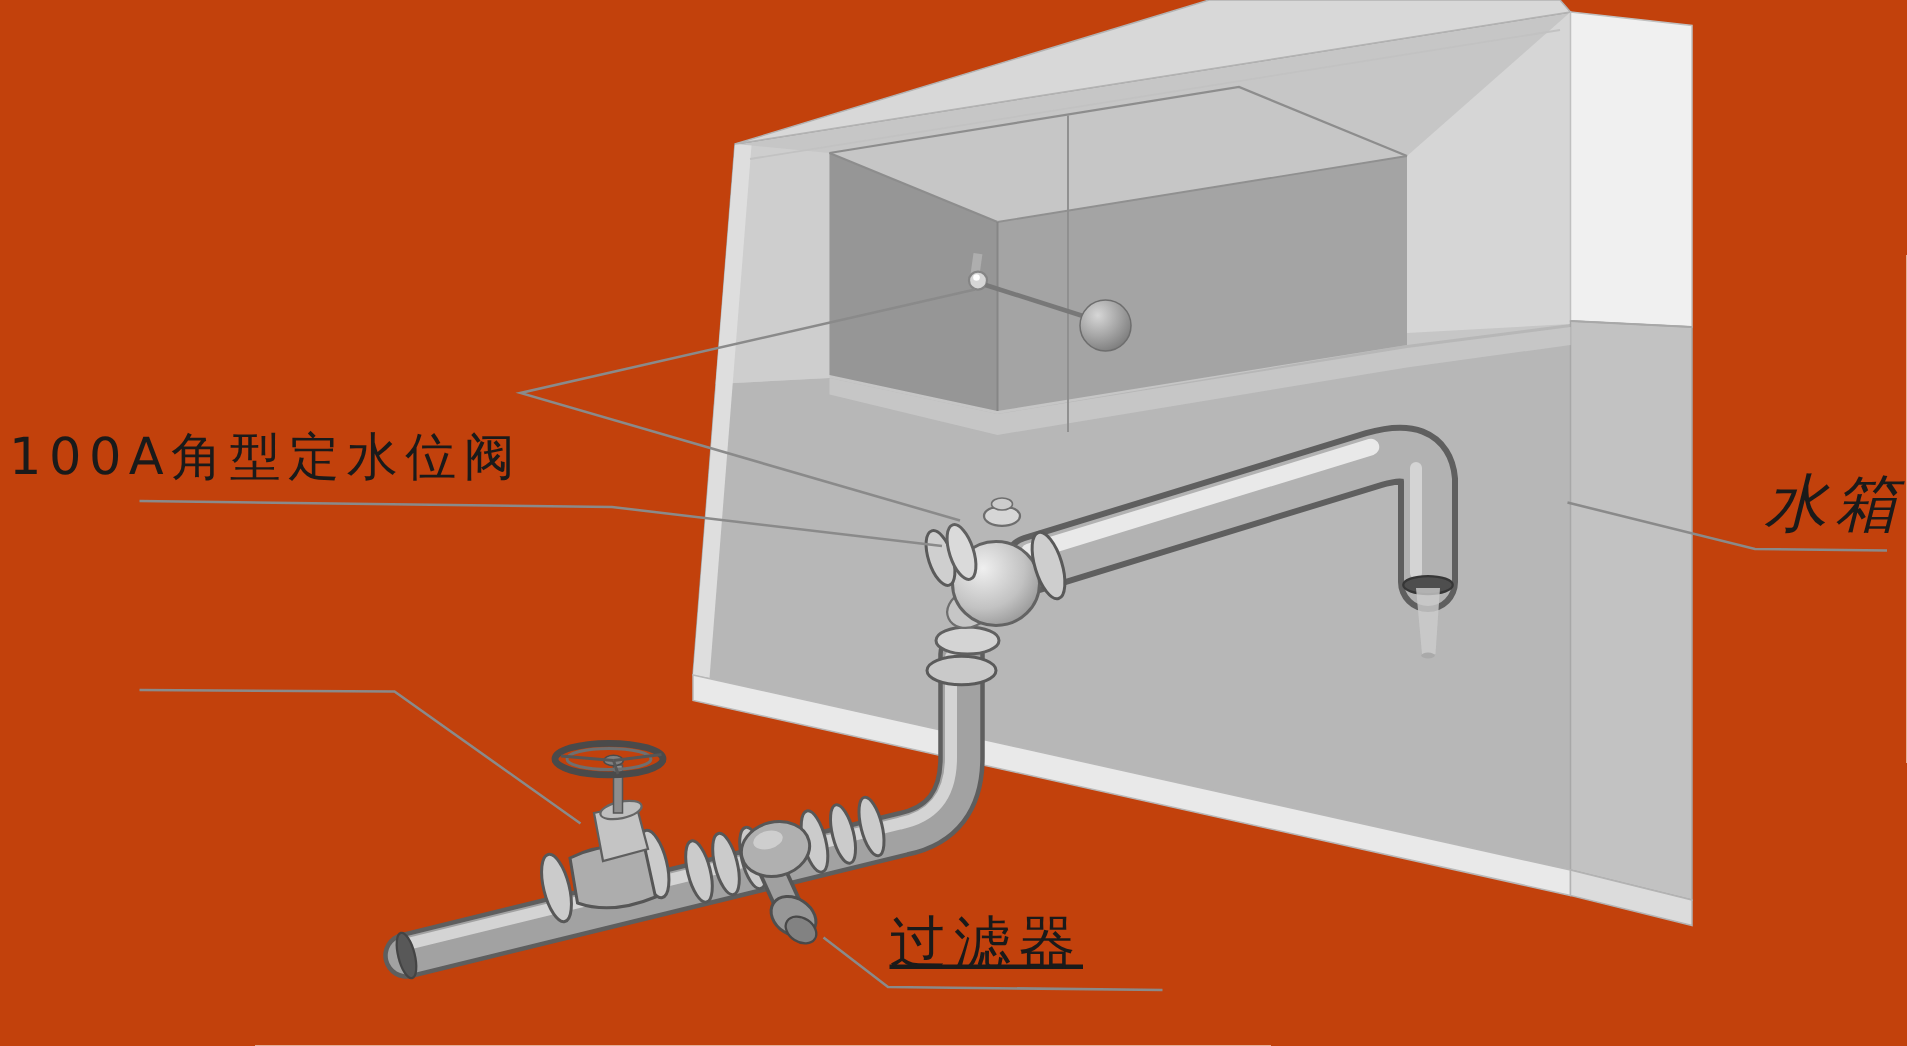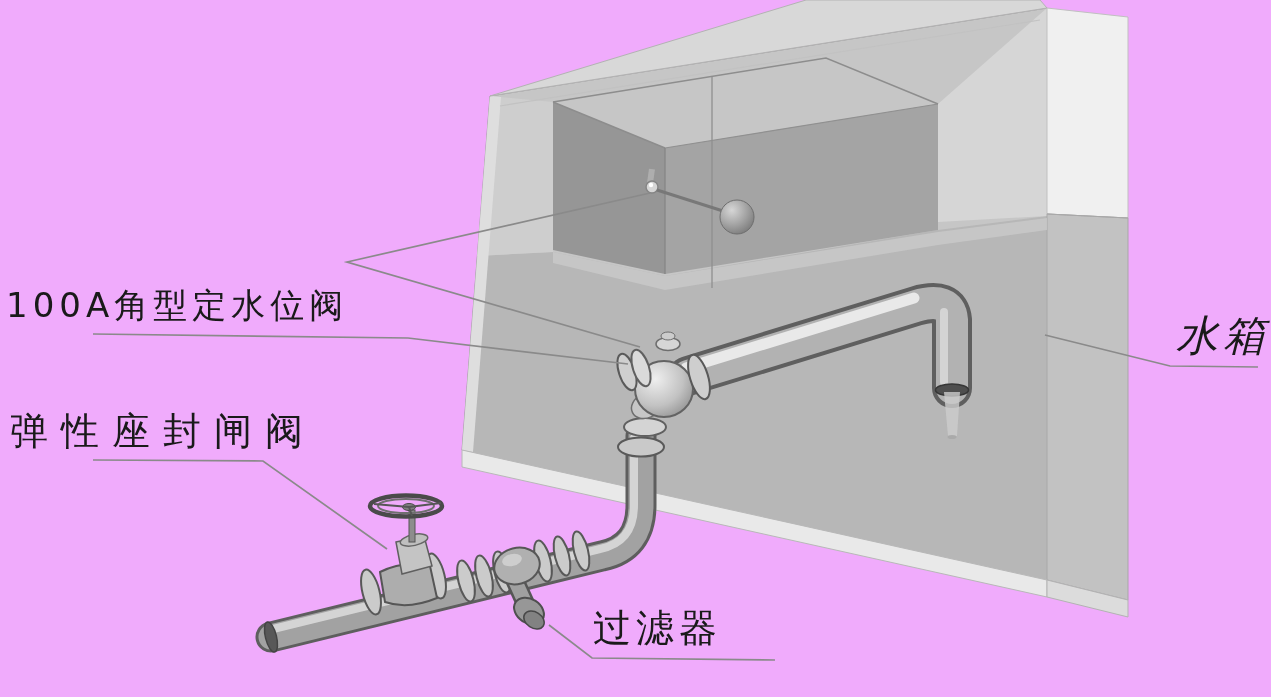--- a/index.html
+++ b/index.html
@@ -1,23 +1,23 @@
 <!DOCTYPE html>
 <html><head>
 <meta charset="utf-8">
 <style>
   html,body{margin:0;padding:0;background:#ffffff;}
-  .stage{position:relative;width:1271px;height:697px;background:#f0abfc;overflow:hidden;
+  .stage{position:relative;width:1271px;height:697px;background:#c2410c;overflow:hidden;
          font-family:"DejaVu Sans","Liberation Sans",sans-serif;}
   .stage svg{position:absolute;left:0;top:0;}
   .cn-label{position:absolute;color:#1a1a1a;white-space:nowrap;line-height:1;font-weight:500;}
   #lbl-level{left:6px;top:288px;font-size:34px;letter-spacing:5px;}
   #lbl-gate{left:10px;top:412px;font-size:38px;letter-spacing:13px;}
   #lbl-tank{left:1176px;top:315px;font-size:42px;letter-spacing:5px;font-style:italic;}
-  #lbl-strainer{left:593px;top:609px;font-size:38px;letter-spacing:5px;}
+  #lbl-strainer{left:593px;top:609px;font-size:38px;letter-spacing:5px;text-decoration:underline;}
 </style>
 </head>
 <body>
 
 <div class="stage">
 
 <svg width="1271" height="697" viewBox="0 0 1271 697">
   <defs>
     <radialGradient id="gBall" cx="35%" cy="30%" r="75%">
       <stop offset="0%" stop-color="#d6d6d6"></stop>
@@ -138,16 +138,15 @@
   <g fill="none" stroke="#8a8a8a" stroke-width="1.7">
     <polyline points="93,334 408,338 628,364"></polyline>
     <polyline points="650,193 347,262 640,347"></polyline>
     <polyline points="93,460 263,461 387,549"></polyline>
     <polyline points="1045,335 1170,366 1258,367"></polyline>
     <polyline points="549,625 592,658 775,660"></polyline>
   </g>
 </svg>
 
   <div class="cn-label" id="lbl-level">100A角型定水位阀</div>
-  <div class="cn-label" id="lbl-gate">弹性座封闸阀</div>
   <div class="cn-label" id="lbl-tank">水箱</div>
   <div class="cn-label" id="lbl-strainer">过滤器</div>
 </div>
 
 </body></html>

